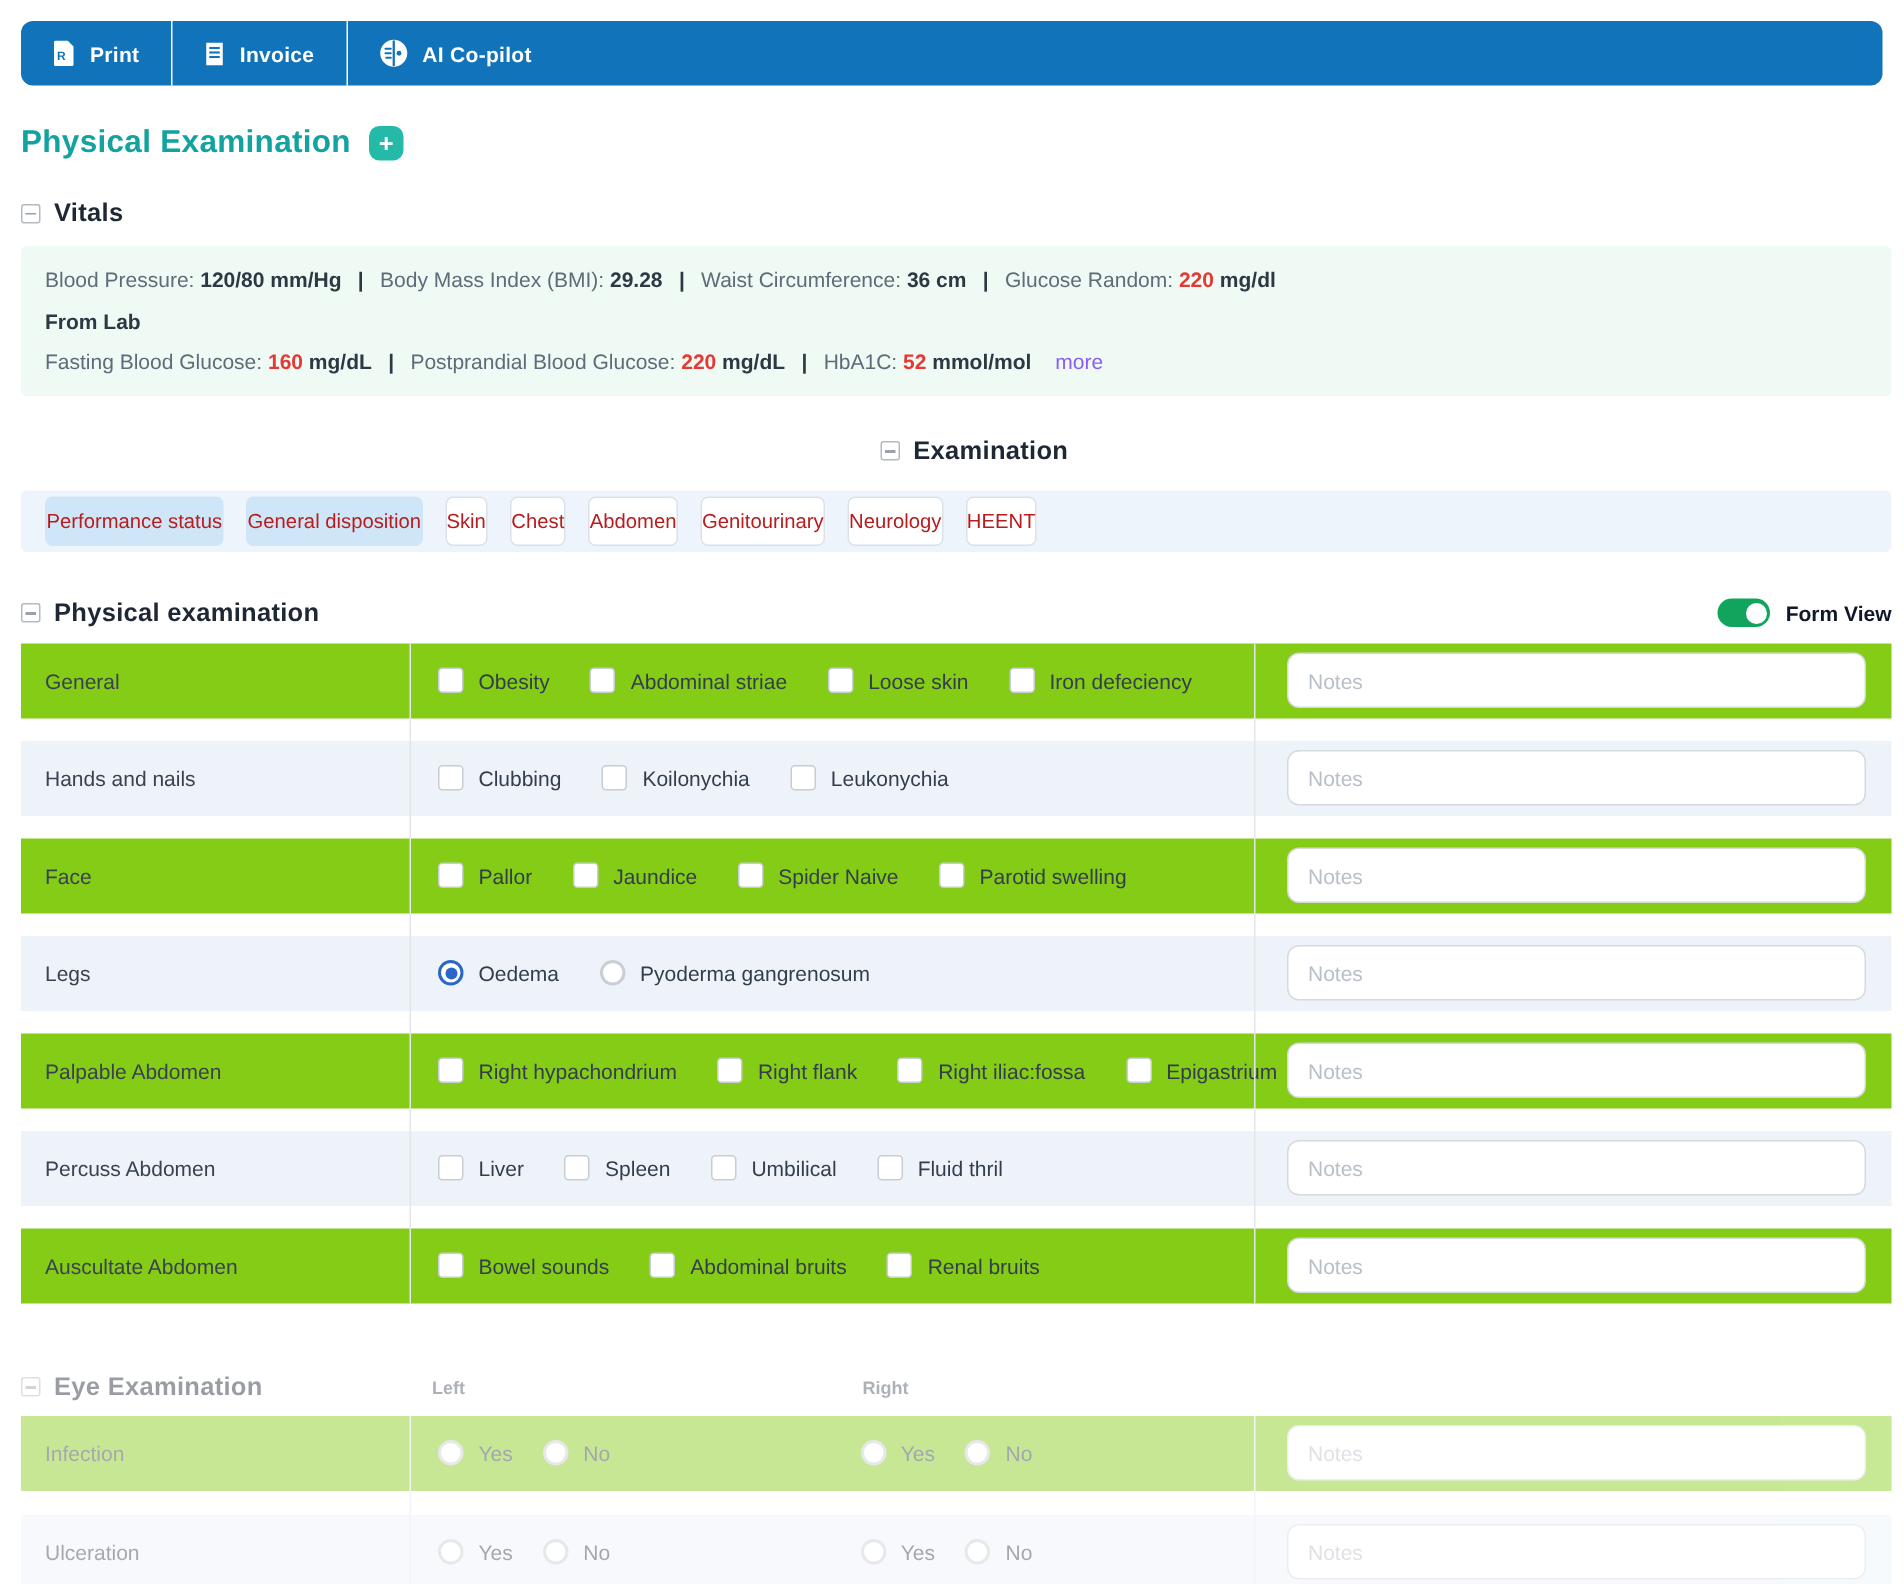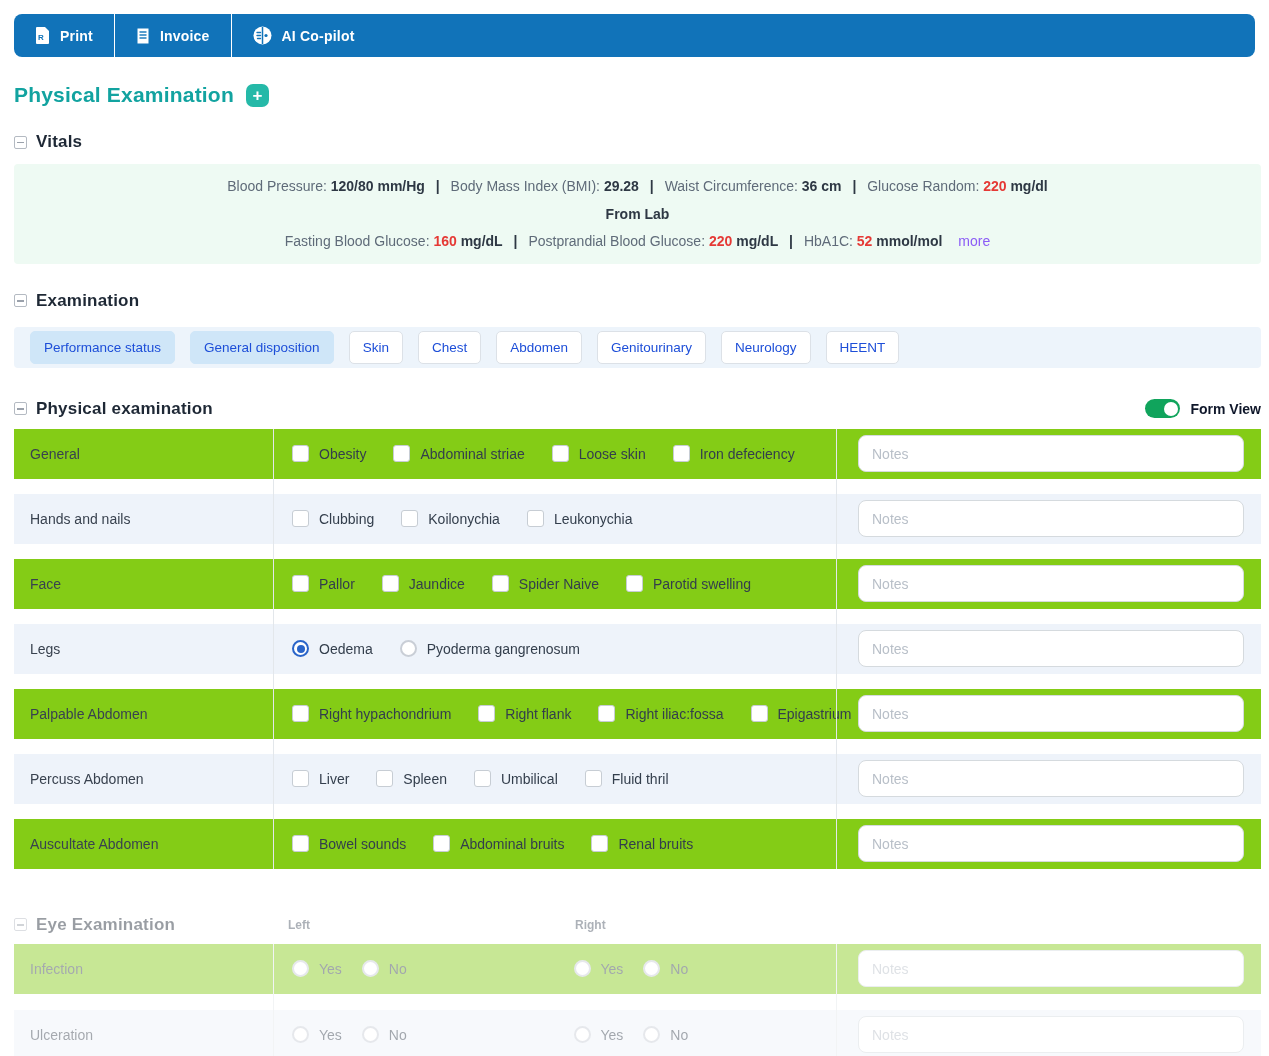--- a/index.html
+++ b/index.html
@@ -20,38 +20,38 @@
   
   .title-row { margin:26px 0 0 14px; display:flex; align-items:center; gap:12px; }
   .page-title { font-size:21px; font-weight:700; color:#12a3a0; letter-spacing:.2px; }
   .add-btn { width:23px; height:23px; background:#25b9a8; border-radius:7px; color:#fff;
              display:flex; align-items:center; justify-content:center; font-size:17px;
              font-weight:700; cursor:pointer; line-height:1; }
   
   .sec-head { display:flex; align-items:center; gap:9px; font-size:17px; font-weight:700;
               color:#1e2835; letter-spacing:.2px; }
   .m-vitals { margin:25px 0 0 14px; }
-  .m-exam   { margin:27px 0 0 14px; }
+  .m-exam   { margin:27px 0 0 30px;justify-content:center; }
   .collapse { width:13px; height:13px; border:1px solid #b4bac2; border-radius:2px;
               position:relative; background:#fff; flex:0 0 13px; cursor:pointer; }
   .collapse::after { content:""; position:absolute; left:2px; right:2px; top:5px;
                      height:1.5px; background:#9aa1ab; }
   
   .vitals-box { margin:12px 8px 0 14px; background:#eefaf3; border-radius:4px;
-                padding:12px 16px 13px 16px; font-size:14px; line-height:1.45;text-align:center; }
+                padding:12px 16px 13px 16px; font-size:14px; line-height:1.45; }
   .vlabel { color:#5f6b79; }
   .vval   { color:#2e3844; font-weight:700; }
   .vred   { color:#e53935; font-weight:700; }
   .vsep   { color:#2e3844; font-weight:700; margin:0 7px; }
   .from-lab { font-weight:700; color:#2e3844; margin:8px 0 6px 0; }
   .more-link { color:#8b5cf6; margin-left:12px; cursor:pointer; }
   
   .exam-strip { margin:16px 8px 0 14px; background:#edf4fb; border-radius:4px; height:41px;
                 display:flex; align-items:center; gap:15px; padding:0 16px; }
-  .chip { font-size:13.5px; color:#1d4ed8; padding:8px 13px; border-radius:5px;
+  .chip { font-size:13.5px; color:#b91c1c; padding:8px 0; border-radius:5px;
           background:#fff; border:1px solid #dce1e7; cursor:pointer; white-space:nowrap; }
   .chip.sel { background:#cfe6f8; border-color:#cfe6f8; }
   
   .pe-head-row { margin:31px 8px 0 14px; display:flex; align-items:center;
                  justify-content:space-between; }
   .toggle-wrap { display:flex; align-items:center; gap:10px; font-size:14px;
                  font-weight:700; color:#0f172a; }
   .toggle { width:35px; height:19px; border-radius:10px; background:#10a45c;
             position:relative; cursor:pointer; }
   .toggle::after { content:""; position:absolute; right:2.5px; top:2.5px; width:14px;

